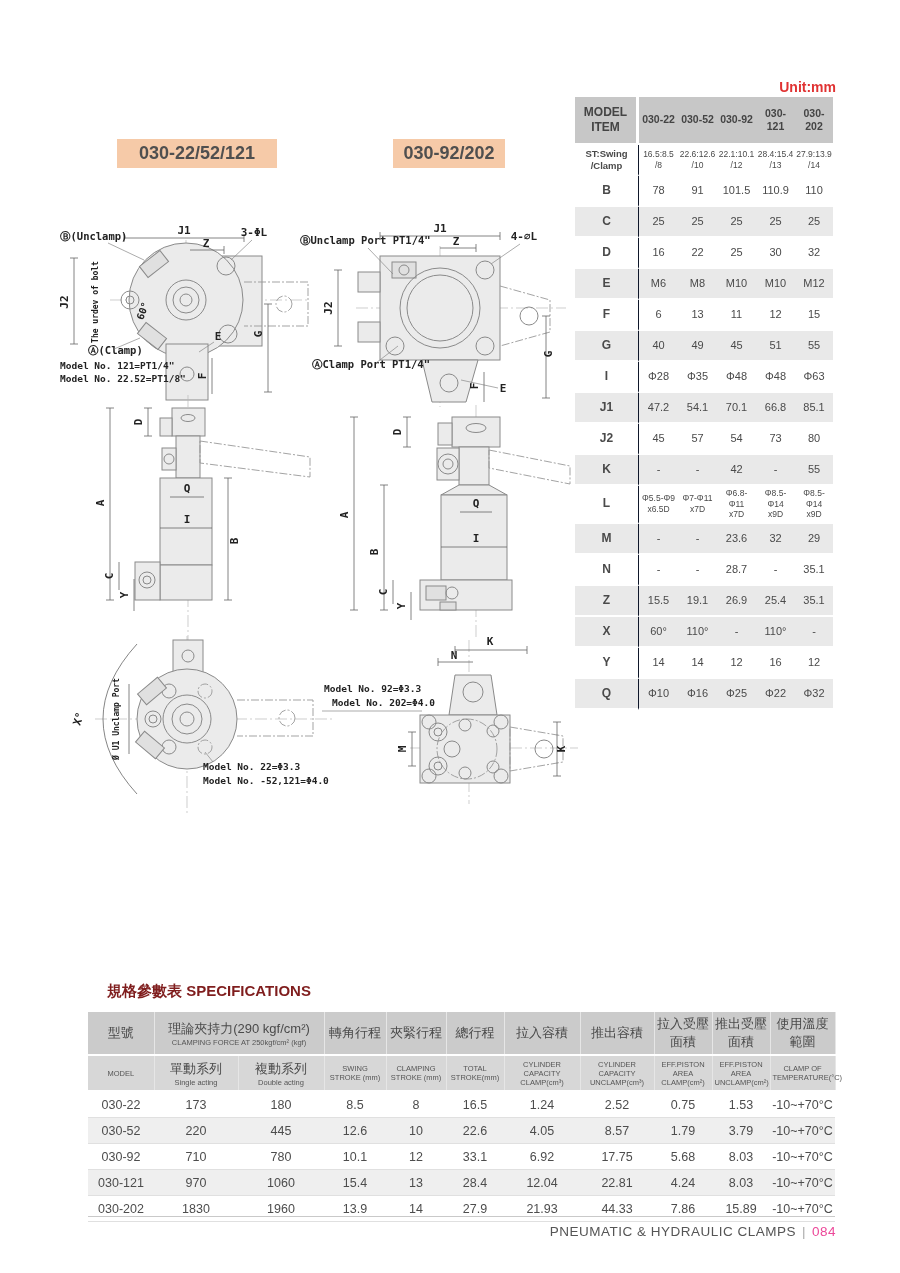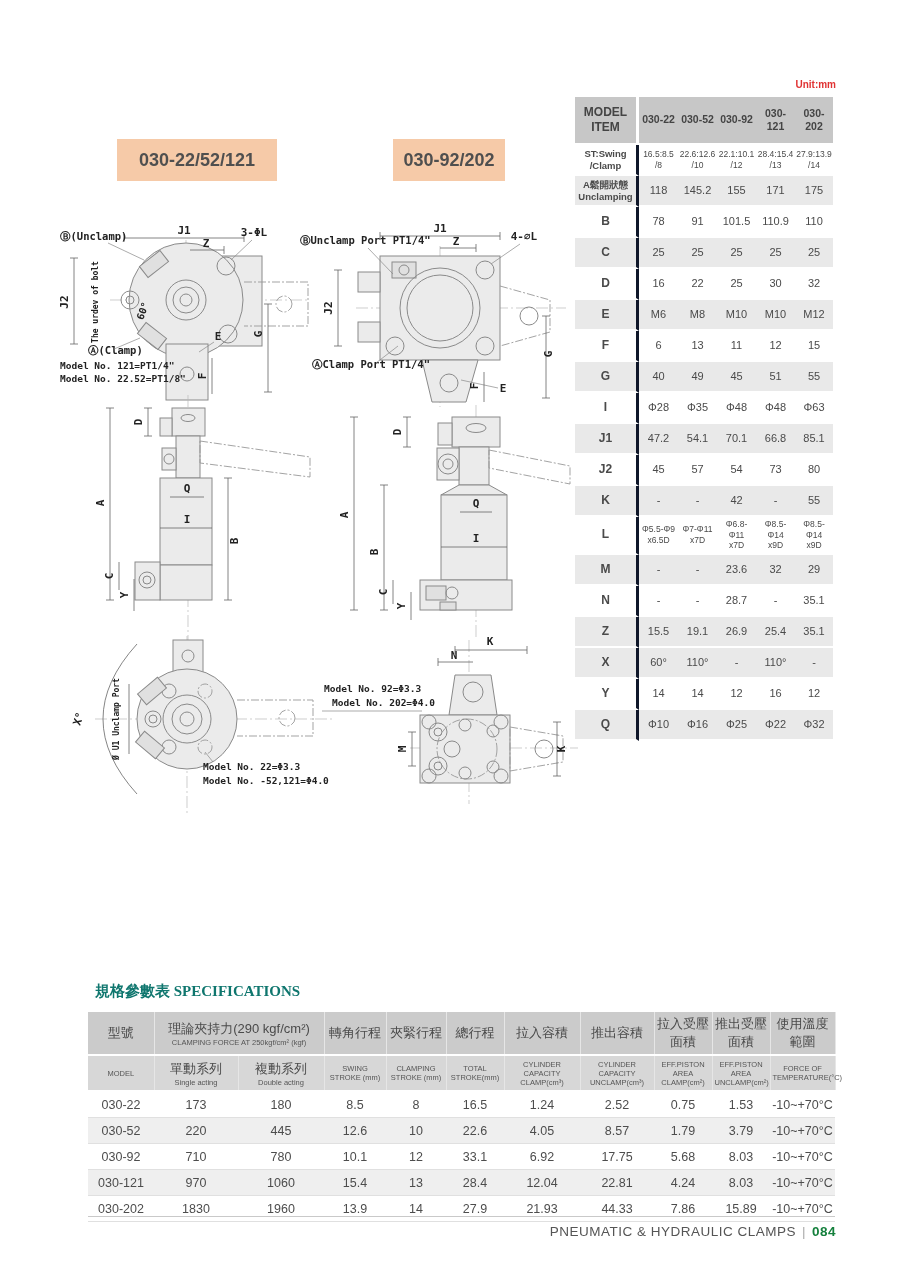--- a/index.html
+++ b/index.html
@@ -1,54 +1,54 @@
 <!DOCTYPE html>
 <html><head>
 <meta charset="utf-8">
 <style>
   html,body{margin:0;padding:0;background:#fff;}
   .page{position:relative;width:900px;height:1273px;background:#fff;overflow:hidden;
         font-family:"Liberation Sans",sans-serif;color:#4d4d4d;}
-  .unit{position:absolute;top:79px;right:64px;font-size:10px;font-weight:bold;color:#e03232;}
-  .badge{position:absolute;top:139px;height:42px;background:#f6caa8;color:#4f4f4f;
+  .unit{position:absolute;top:79px;right:64px;font-size:14px;font-weight:bold;color:#e03232;}
+  .badge{position:absolute;top:139px;height:29px;background:#f6caa8;color:#4f4f4f;
          font-weight:bold;font-size:18px;display:flex;align-items:center;justify-content:center;}
   .badge-left{left:117px;width:160px;}
   .badge-right{left:393px;width:112px;}
 
   
   .dim-table{position:absolute;left:575px;top:97px;width:258px;border-collapse:separate;
              border-spacing:0;table-layout:fixed;font-size:11px;color:#4a4a4a;}
   .dim-table th,.dim-table td{border-bottom:2px solid #fff;text-align:center;vertical-align:middle;
              white-space:pre-line;padding:2px 1px;line-height:1.25;}
   .dim-table thead th{background:#c7c7c7;font-weight:bold;font-size:10.5px;height:42px;color:#444;}
   .dim-table thead th.corner{font-size:12px;border-right:3px solid #fff;}
-  .dim-table tbody th{font-weight:bold;font-size:12px;border-right:3px solid #0f172a;background:#fff;height:25px;}
+  .dim-table tbody th{font-weight:bold;font-size:12px;border-right:1px solid #0f172a;background:#fff;height:25px;}
   .dim-table tbody th.multi{font-size:9.5px;}
   .dim-table tbody td{background:#fff;height:25px;font-size:11px;}
   .dim-table tbody td.small{font-size:8.5px;}
   .dim-table tbody tr.shade th,.dim-table tbody tr.shade td{background:#e9e9e9;}
 
   
-  .spec-title{position:absolute;left:95px;top:982px;font-size:15px;font-weight:bold;color:#0f766e;font-family:Liberation Serif, serif;}
+  .spec-title{position:absolute;left:107px;top:982px;font-size:15px;font-weight:bold;color:#7f1d1d;}
   .spec-table{position:absolute;left:88px;top:1012px;width:747px;border-collapse:collapse;
               table-layout:fixed;color:#4d4d4d;}
   .spec-table thead th{border-bottom:2px solid #fff;border-right:1px solid #e6e6e6;
               padding:3px 2px;font-weight:normal;vertical-align:middle;}
   .spec-table thead tr.r1 th{background:#cbcbcb;height:36px;}
   .spec-table thead tr.r2 th{background:#d7d7d7;height:28px;}
   .spec-table .zh{display:block;font-size:13px;color:#4a4a4a;}
   .spec-table .en{display:block;font-size:7.5px;line-height:1.2;color:#555;white-space:pre-line;}
   .spec-table tbody td{font-size:12.5px;text-align:center;height:23px;border-bottom:1px solid #e0e0e0;background:#fff;}
   .spec-table tbody tr.shade td{background:#efefef;}
 
   
   .footer-rule{position:absolute;left:88px;top:1216px;width:747px;height:1px;background:#c9c9c9;}
   .footer{position:absolute;top:1224px;right:64px;font-size:13.5px;color:#555;letter-spacing:.5px;}
   .footer .sep{color:#aaa;margin:0 6px;}
-  .footer .pagenum{color:#15803d;font-weight:bold;}
+  .footer .pagenum{color:#ec4899;font-weight:normal;}
 
   
   .draw{position:absolute;}
   .draw .fill{fill:#ebebeb;stroke:#8a8a8a;stroke-width:1;}
   .draw .fill2{fill:#e0e0e0;stroke:#8a8a8a;stroke-width:1;}
   .draw .ln{fill:none;stroke:#8a8a8a;stroke-width:1;}
   .draw .ph{fill:none;stroke:#999;stroke-width:.9;stroke-dasharray:8 2 2 2;}
   .draw .cl{fill:none;stroke:#b9b9b9;stroke-width:.7;stroke-dasharray:12 3 2 3;}
   .draw .dim{fill:none;stroke:#666;stroke-width:.8;}
   .draw .thin{fill:none;stroke:#888;stroke-width:.7;}
@@ -309,29 +309,20 @@
 /8</td>
           <td class="small">22.6:12.6
 /10</td>
           <td class="small">22.1:10.1
 /12</td>
           <td class="small">28.4:15.4
 /13</td>
           <td class="small">27.9:13.9
 /14</td>
         </tr>
-        <tr class="shade">
-          <th class="multi">A鬆開狀態
-Unclamping</th>
-          <td>118</td>
-          <td>145.2</td>
-          <td>155</td>
-          <td>171</td>
-          <td>175</td>
-        </tr>
         <tr>
           <th>B</th>
           <td>78</td>
           <td>91</td>
           <td>101.5</td>
           <td>110.9</td>
           <td>110</td>
         </tr>
         <tr class="shade">
           <th>C</th>
@@ -552,21 +543,21 @@
           </th>
           <th>
             <span class="en">EFF.PISTON AREA
 CLAMP(cm²)</span>
           </th>
           <th>
             <span class="en">EFF.PISTON AREA
 UNCLAMP(cm²)</span>
           </th>
           <th>
-            <span class="en">FORCE OF
+            <span class="en">CLAMP OF
 TEMPERATURE(°C)</span>
           </th>
         </tr>
       </thead>
     <tbody>
         <tr>
           <td>030-22</td>
           <td>173</td>
           <td>180</td>
           <td>8.5</td>

